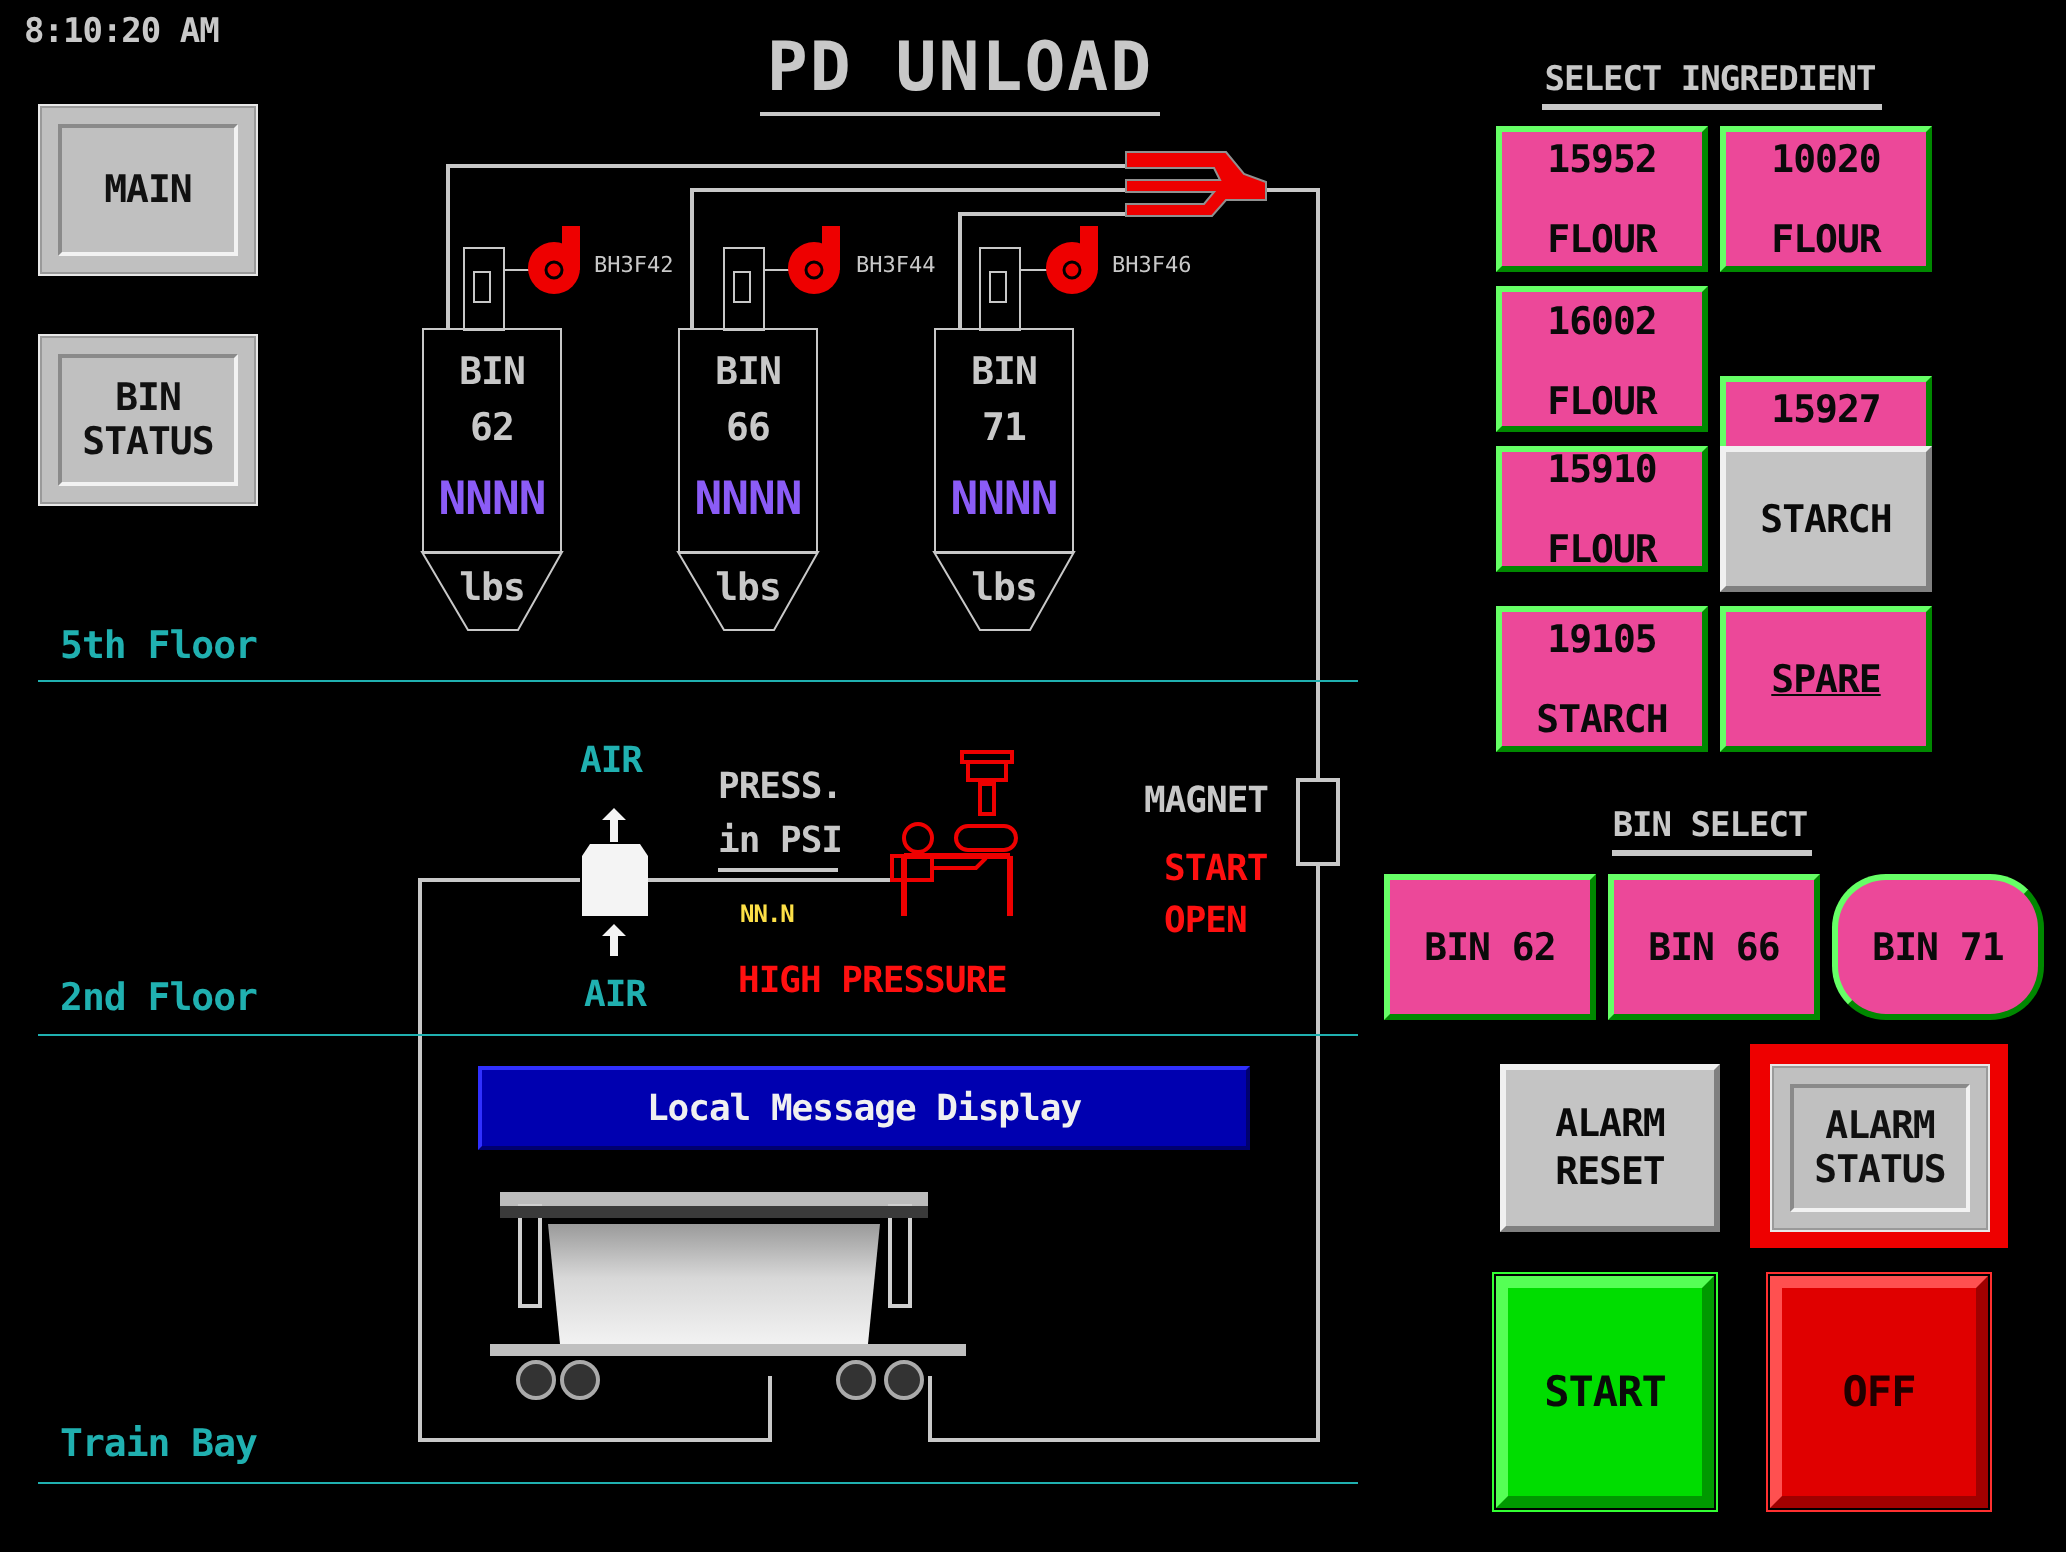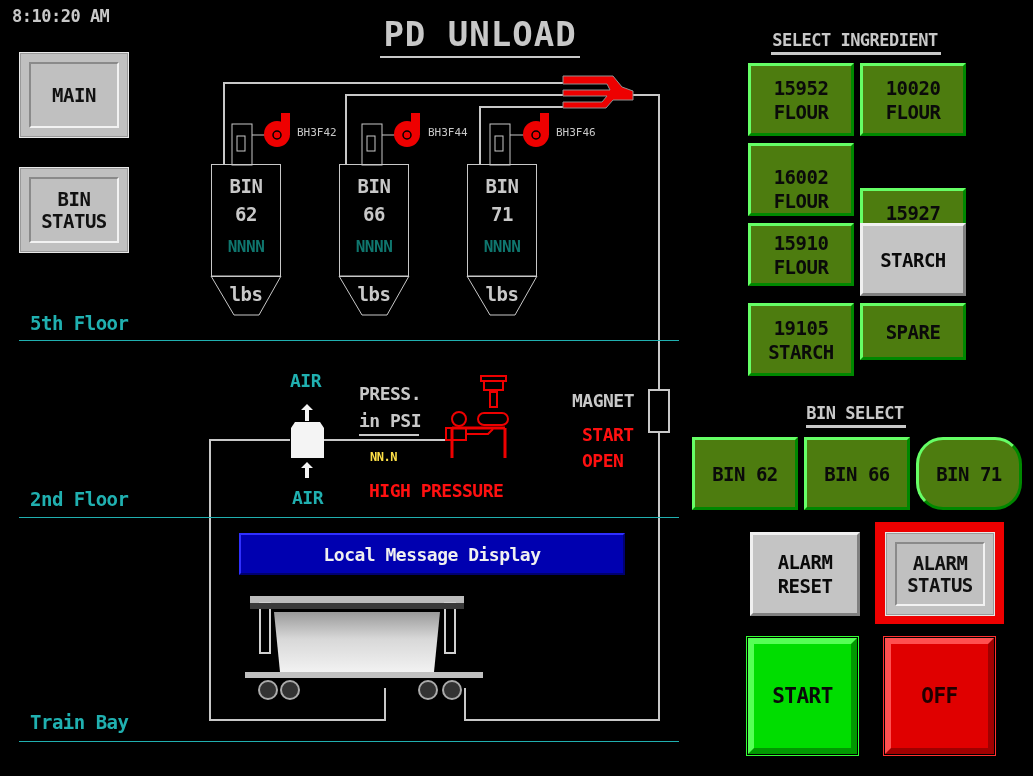--- a/index.html
+++ b/index.html
@@ -9,33 +9,33 @@
   .txt { font-family:"DejaVu Sans Mono","Liberation Mono",monospace; font-weight:bold; letter-spacing:-0.5px; }
   .clock { left:12px; top:6px; color:#c8c8c8; font-size:17px; }
   .title { left:380px; top:14px; width:200px; text-align:center; color:#c8c8c8; font-size:34px; letter-spacing:1px; }
   .title-ul { left:380px; top:56px; width:200px; height:2px; background:#c8c8c8; }
 
   
   .navbtn { background:#c0c0c0; border:1px solid #e8e8e8; box-shadow: inset 0 0 0 1px #9a9a9a; display:flex; align-items:center; justify-content:center; text-align:center; color:#111; font-size:19px; line-height:22px; cursor:pointer; }
   .navbtn .inner { position:absolute; left:9px; top:9px; right:9px; bottom:9px; border-top:2px solid #8a8a8a; border-left:2px solid #8a8a8a; border-right:2px solid #f2f2f2; border-bottom:2px solid #f2f2f2; }
 
   
-  .gbtn { background:#4d7c0f; border-top:3px solid #66ff66; border-left:3px solid #66ff66; border-right:3px solid #008800; border-bottom:3px solid #008800; box-sizing:border-box; display:flex; align-items:center; justify-content:center; text-align:center; color:#0a0a0a; font-size:19px; line-height:24px; cursor:pointer; }
+  .gbtn { background:#ec4899; border-top:3px solid #66ff66; border-left:3px solid #66ff66; border-right:3px solid #008800; border-bottom:3px solid #008800; box-sizing:border-box; display:flex; align-items:center; justify-content:center; text-align:center; color:#0a0a0a; font-size:19px; line-height:24px; cursor:pointer;gap:16px; }
   .graybtn { background:#c4c4c4; border-top:3px solid #f0f0f0; border-left:3px solid #f0f0f0; border-right:3px solid #808080; border-bottom:3px solid #808080; box-sizing:border-box; display:flex; align-items:center; justify-content:center; text-align:center; color:#0a0a0a; font-size:19px; line-height:24px; cursor:pointer; }
   .redbtn { background:#e00000; border-top:6px solid #ff5050; border-left:6px solid #ff5050; border-right:6px solid #a00000; border-bottom:6px solid #a00000; box-sizing:border-box; display:flex; align-items:center; justify-content:center; color:#200000; font-size:21px; cursor:pointer; outline:1px solid #ff3030; outline-offset:1px; }
   .bigg { background:#00dd00; border-top:6px solid #55ff55; border-left:6px solid #55ff55; border-right:6px solid #009900; border-bottom:6px solid #009900; box-sizing:border-box; display:flex; align-items:center; justify-content:center; color:#0a0a0a; font-size:21px; cursor:pointer; outline:1px solid #33ff33; outline-offset:1px; }
 
   .hdr { color:#c8c8c8; font-size:17px; text-align:center; }
   .hdr-ul { height:3px; background:#c8c8c8; }
   .floor { color:#20b0b0; font-size:19px; }
   .floor-line { height:1px; background:#20b0b0; }
 
   .bin-body { border:1px solid #c8c8c8; box-sizing:border-box; text-align:center; }
   .bin-lbl { color:#c8c8c8; font-size:19px; }
-  .bin-val { color:#0f766e; font-size:16px; }
+  .bin-val { color:#8b5cf6; font-size:23px; }
   .fan-lbl { color:#c8c8c8; font-size:11px; font-weight:normal; letter-spacing:0; }
   .cyan { color:#20b0b0; font-size:18px; }
   .gray { color:#c8c8c8; font-size:18px; }
   .yellow { color:#fde047; font-size:12px; }
   .red { color:#ff1010; font-size:18px; }
 
   .msg { left:239px; top:533px; width:386px; height:42px; background:#0000b0; border-top:2px solid #3030ff; border-left:2px solid #3030ff; border-right:2px solid #000070; border-bottom:2px solid #000070; box-sizing:border-box; color:#f0f0f0; font-size:18px; display:flex; align-items:center; justify-content:center; }
 
   .alarm-status-frame { left:875px; top:522px; width:129px; height:102px; background:#ee0000; }
 </style>
@@ -218,21 +218,21 @@
   <span>15910</span>
     <span>FLOUR</span>
 </div>
 <div class="abs graybtn txt" style="left:860px;top:223px;width:106px;height:73px;flex-direction:column;">
     <span>STARCH</span>
 </div>
 <div class="abs gbtn txt" style="left:748px;top:303px;width:106px;height:73px;flex-direction:column;">
   <span>19105</span>
     <span>STARCH</span>
 </div>
-<div class="abs gbtn txt" style="left:860px;top:303px;width:106px;height:57px;flex-direction:column;">
+<div class="abs gbtn txt" style="left:860px;top:303px;width:106px;height:73px;flex-direction:column;text-decoration:underline;">
   <span>SPARE</span>
 </div>
 
 <div class="abs txt hdr" style="left:790px;top:403px;width:130px;">BIN SELECT</div>
 <div class="abs hdr-ul" style="left:806px;top:425px;width:100px;"></div>
 <div class="abs gbtn txt" style="left:692px;top:437px;width:106px;height:73px;">BIN 62</div>
 <div class="abs gbtn txt" style="left:804px;top:437px;width:106px;height:73px;">BIN 66</div>
 <div class="abs gbtn txt" style="left:916px;top:437px;width:106px;height:73px;border-radius:27px;">BIN 71</div>
 
 <div class="abs graybtn txt" style="left:750px;top:532px;width:110px;height:84px;white-space:pre-line;">ALARM

